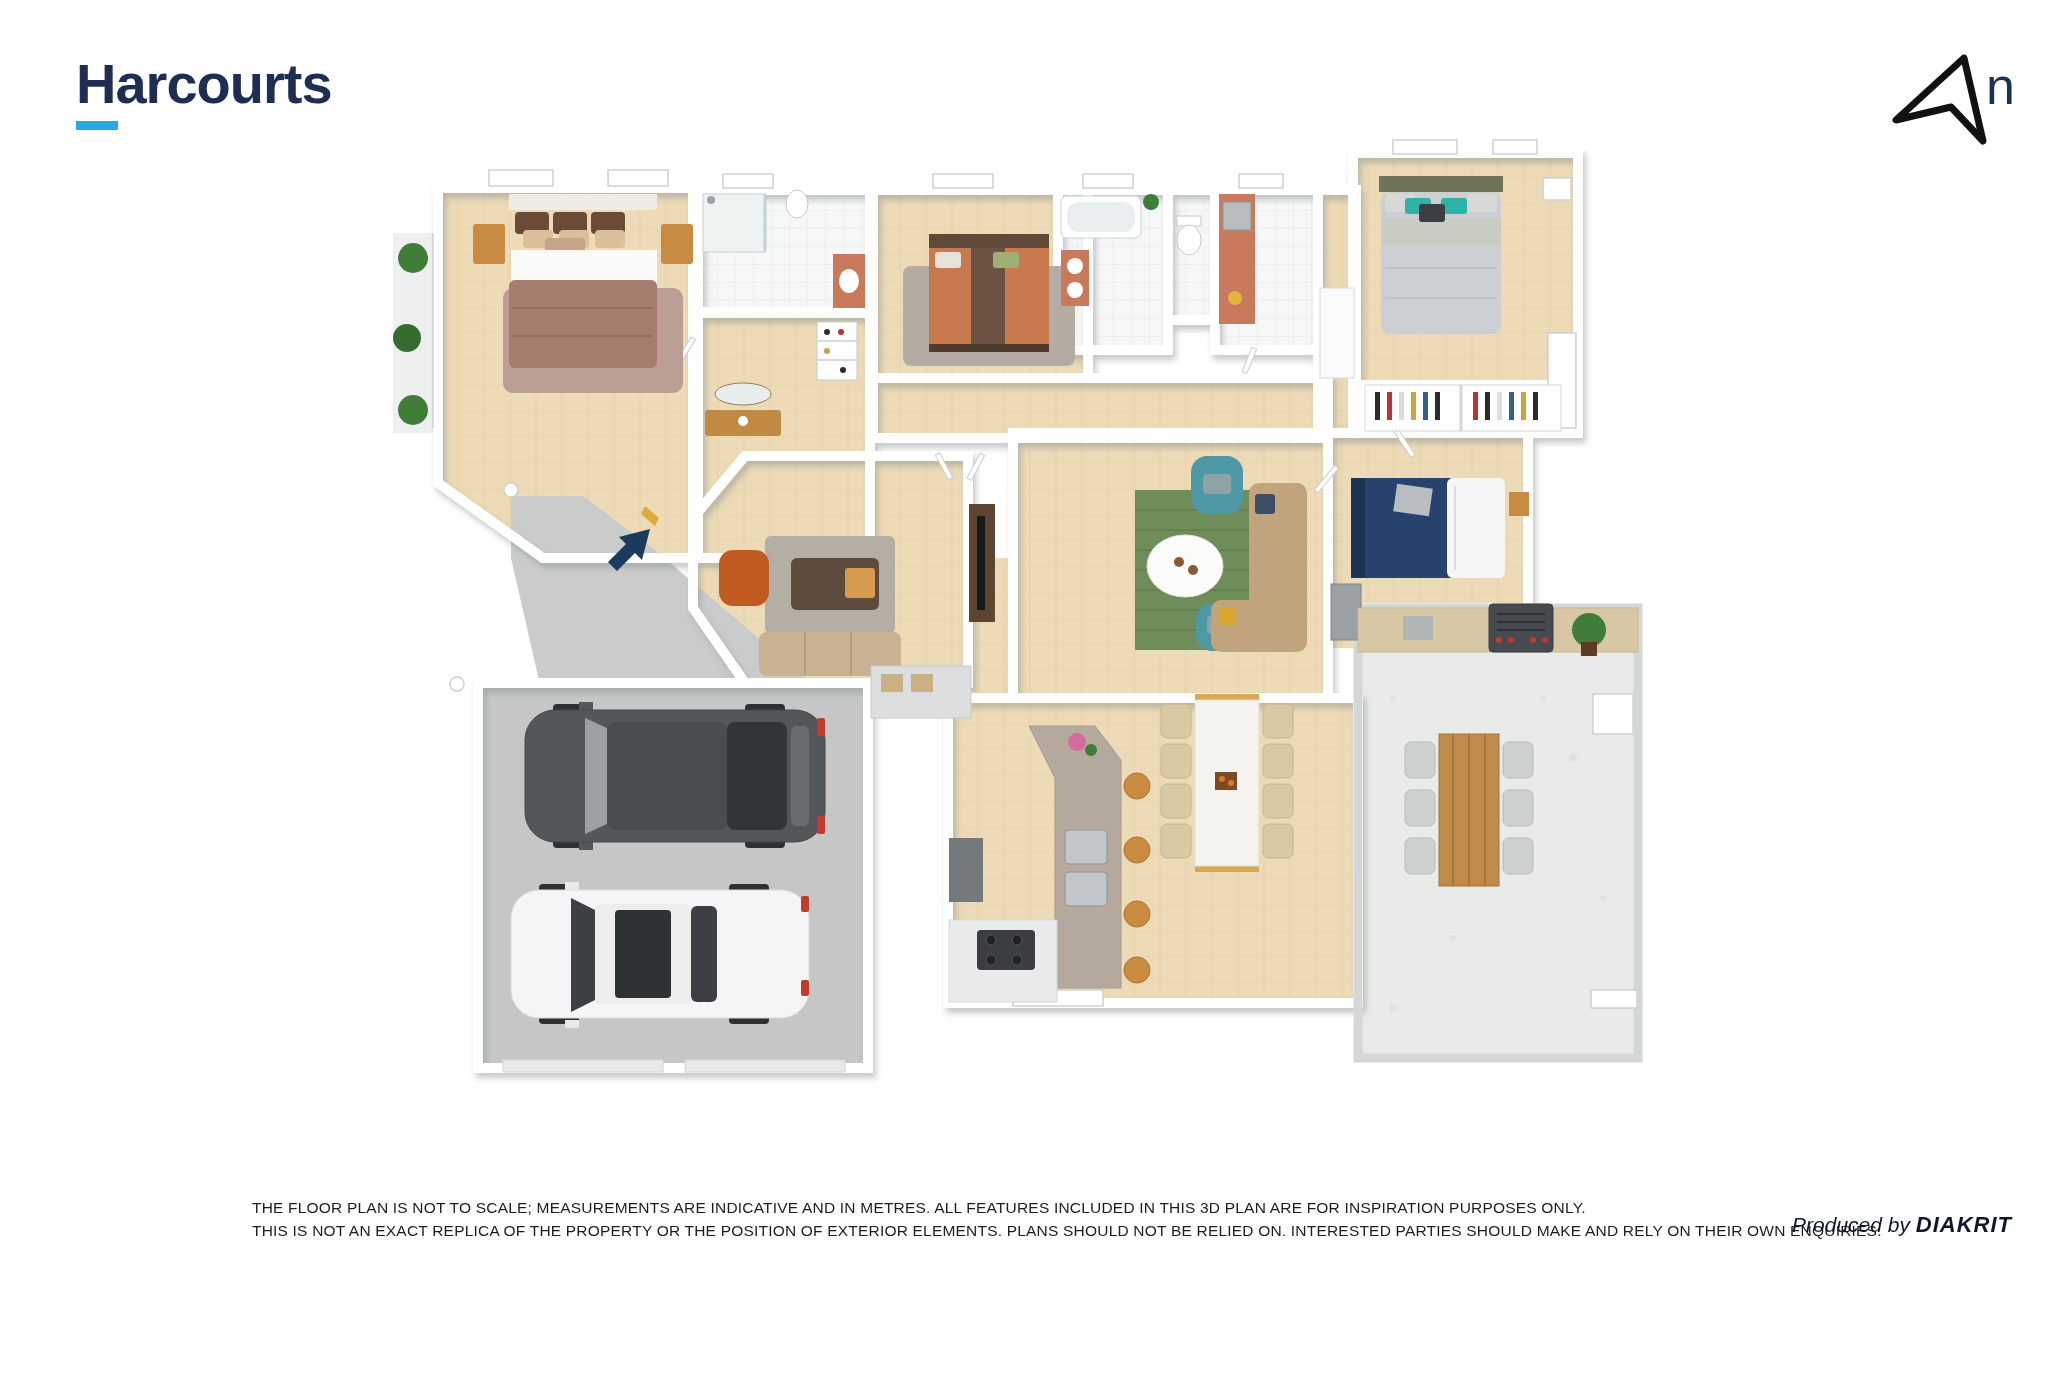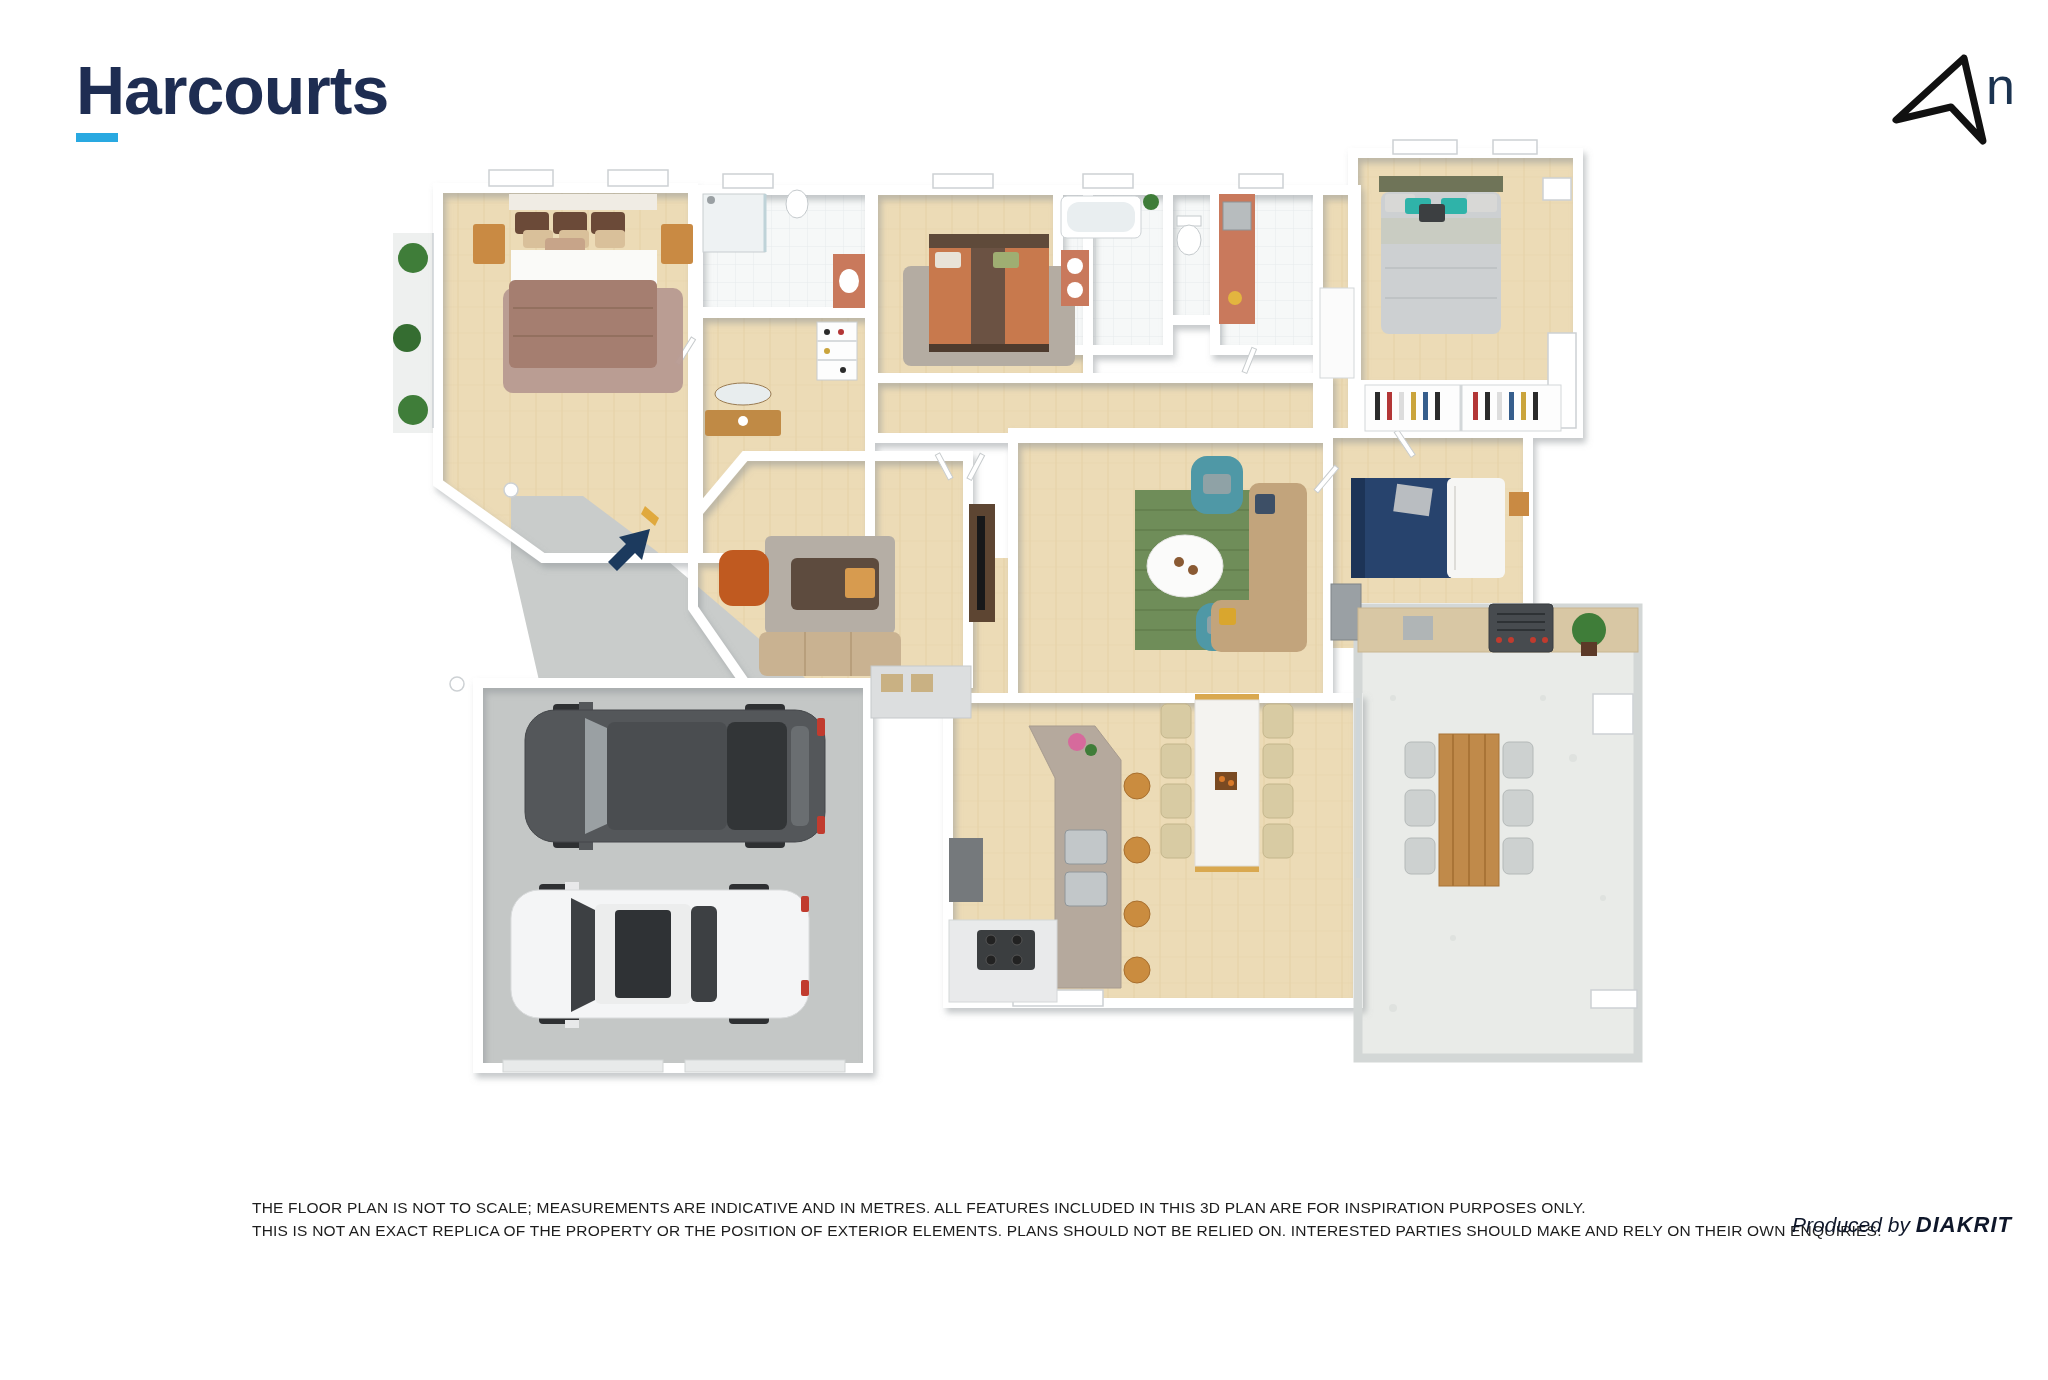--- a/index.html
+++ b/index.html
@@ -1,20 +1,20 @@
 <!DOCTYPE html>
 <html style="--brand-navy: #1e2d52; --brand-cyan: #29a9e1; --footer-navy: #15293e;"><head>
 <meta charset="utf-8">
 <style>
   html,body{margin:0;padding:0;background:#fff;}
   #stage{position:relative;width:2048px;height:1380px;background:#fff;overflow:hidden;
          font-family:"Liberation Sans",sans-serif;}
   
   .logo{position:absolute;left:76px;top:56px;}
-  .logo .word{font-size:68px;font-weight:bold;letter-spacing:-1px;color:var(--brand-navy,#1e2d52);line-height:1;}
+  .logo .word{font-size:56px;font-weight:bold;letter-spacing:-1px;color:var(--brand-navy,#1e2d52);line-height:1;}
   .logo .bar{width:42px;height:9px;background:var(--brand-cyan,#29a9e1);margin-top:9px;}
   .compass{position:absolute;left:1884px;top:44px;width:170px;height:110px;}
   .compass .n{position:absolute;left:102px;top:12px;font-size:52px;color:#1b3350;}
   
   .disclaimer{position:absolute;left:252px;top:1196px;font-size:15.5px;line-height:23px;
               color:#1d1d1d;letter-spacing:0.2px;}
   .credit{position:absolute;left:1600px;top:1212px;width:412px;text-align:right;color:#0f172a;font-size:21px;font-style:italic;}
   .credit b{font-size:22px;font-weight:bold;letter-spacing:1px;}
   
   .footerbar{position:absolute;left:0;top:1272px;width:2048px;height:108px;background:var(--footer-navy,#15293e);}

